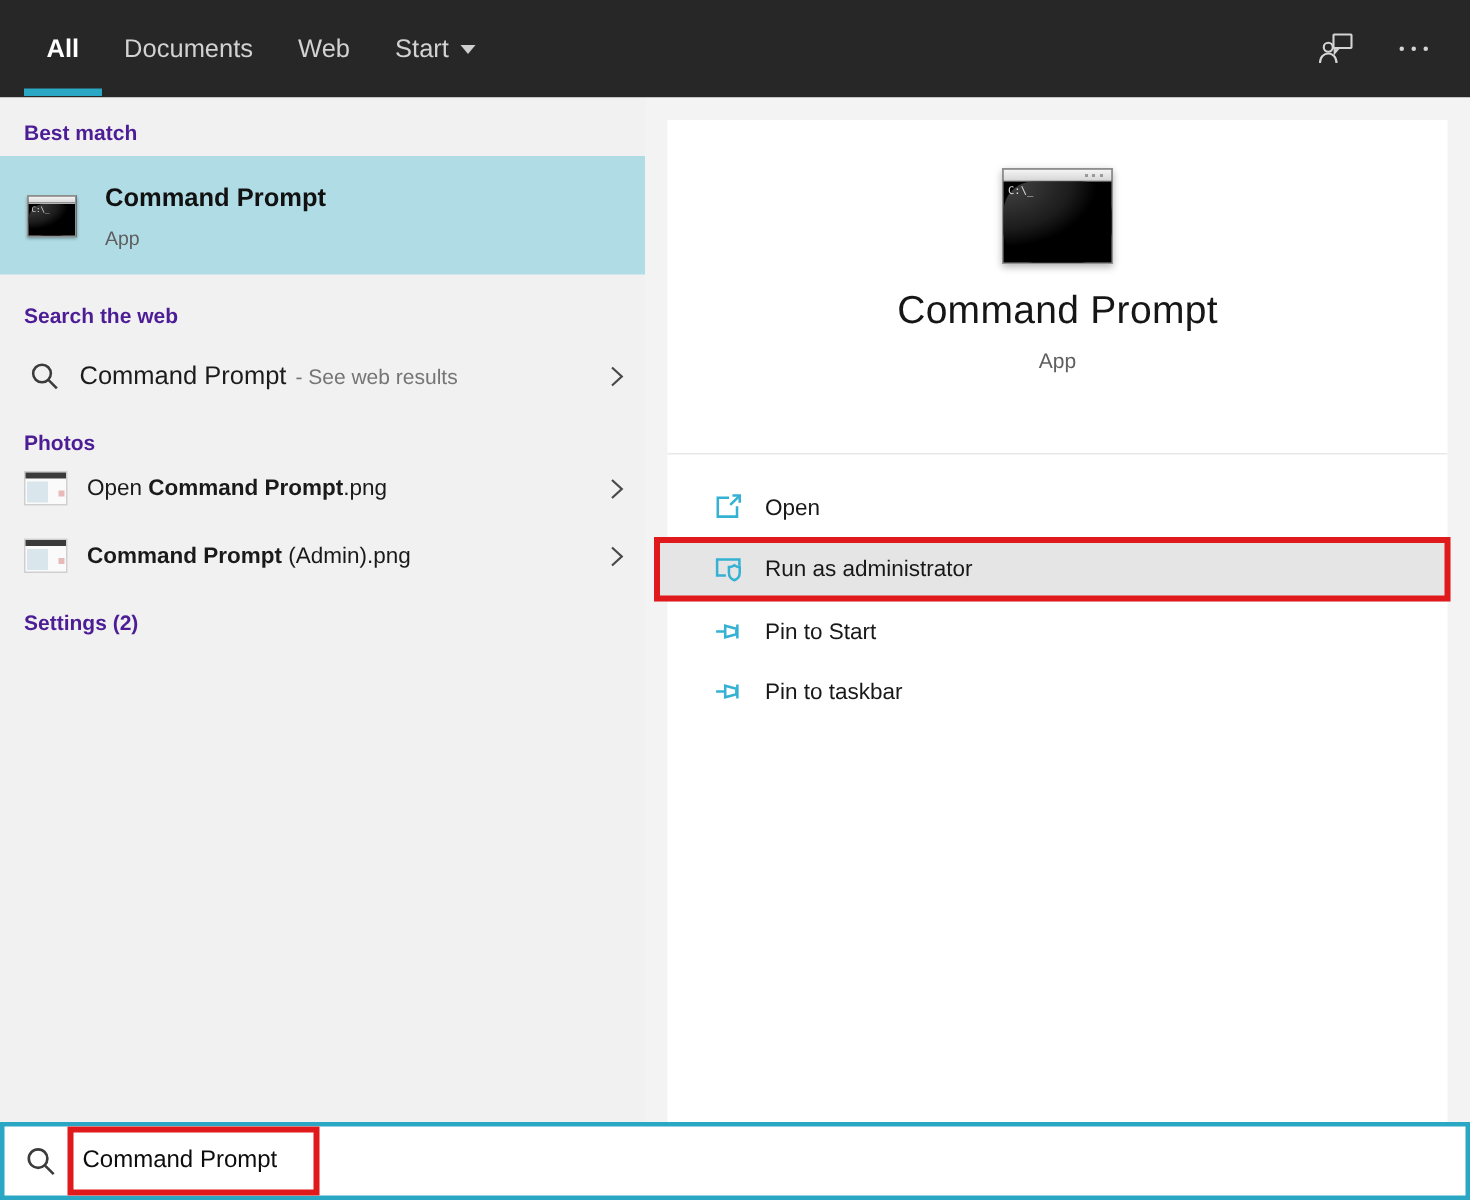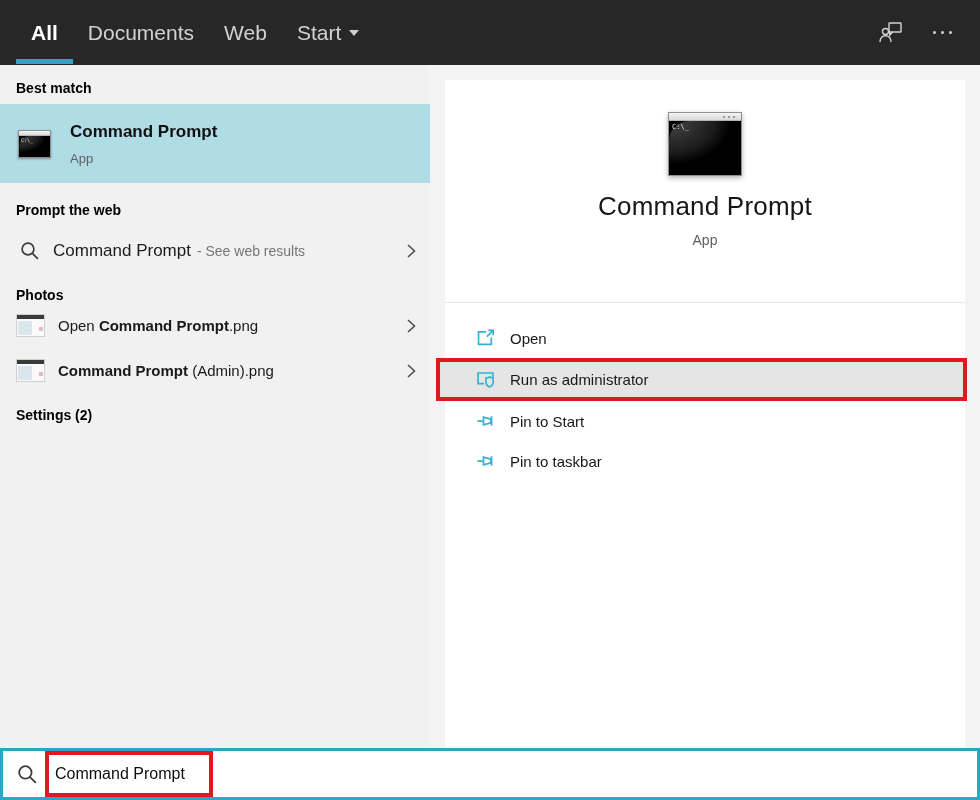--- a/index.html
+++ b/index.html
@@ -14,35 +14,35 @@
     --gray:#5f5f5f;
     --lightgray:#757575;
   }
   *{margin:0;padding:0;box-sizing:border-box;}
   html,body{width:980px;height:800px;overflow:hidden;}
   body{font-family:"Liberation Sans","DejaVu Sans",sans-serif;color:var(--ink);background:#fff;position:relative;}
 
   
   .topbar{position:absolute;top:0;left:0;width:980px;height:65px;background:var(--topbar);display:flex;align-items:center;}
   .tabs{display:flex;margin-left:16px;height:100%;}
-  .tab{position:relative;display:flex;align-items:center;padding:0 15px;font-size:21px;color:#d2d2d2;cursor:default;}
+  .tab{position:relative;display:flex;align-items:center;padding:0 15px;font-size:17px;color:#d2d2d2;cursor:default;}
   .tab.active{color:#fff;font-weight:bold;}
   .tab.active::after{content:"";position:absolute;left:0;right:0;bottom:1px;height:5px;background:var(--accent);}
   .caret-down{width:0;height:0;border-left:5px solid transparent;border-right:5px solid transparent;border-top:6px solid #cfcfcf;margin-left:8px;}
   .topbar-right{margin-left:auto;display:flex;align-items:center;gap:30px;margin-right:28px;}
   .dots{display:flex;gap:5px;align-items:center;}
   .dots i{width:3px;height:3px;border-radius:50%;background:#d4d4d4;display:block;}
 
   
   .left-panel{position:absolute;top:65px;left:0;width:430px;height:683px;background:var(--panel);}
   .right-panel{position:absolute;top:65px;left:430px;width:550px;height:683px;background:var(--rpanel);}
   .card{position:absolute;left:15px;right:15px;top:15px;bottom:0;background:#fff;}
 
   
-  .section-header{font-size:14px;font-weight:bold;color:#000000;margin-left:16px;}
+  .section-header{font-size:14px;font-weight:bold;color:#4c1d95;margin-left:16px;}
   .h-best{padding-top:15px;}
   .h-web{margin-top:19px;}
   .h-photos{margin-top:14px;}
   .h-settings{margin-top:14px;}
 
   .best-item{margin-top:8px;height:79px;background:var(--hl);display:flex;align-items:center;cursor:pointer;}
   .best-item .cmdwin{margin-left:18px;}
   .best-text{margin-left:19px;}
   .best-title{font-size:17px;font-weight:bold;color:#111;}
   .best-sub{font-size:13px;color:var(--gray);margin-top:9px;}
@@ -140,21 +140,21 @@
       <div class="body">
           <span>C:\_</span>
         </div>
     </div>
     <div class="best-text">
       <div class="best-title">Command Prompt</div>
       <div class="best-sub">App</div>
     </div>
   </div>
 
-  <div class="section-header h-web">Prompt the web</div>
+  <div class="section-header h-web">Search the web</div>
 
   <div class="row web-row">
     <svg width="20" height="20" viewBox="0 0 19 19" fill="none" stroke="#3b3b3b" stroke-width="1.6">
       <circle cx="7.6" cy="7.6" r="5.6"></circle>
         <line x1="11.8" y1="11.8" x2="17" y2="17"></line>
     </svg>
     <span class="web-text">Command Prompt</span>
     <span class="web-text web-suffix" style="margin-left:6px;">- See web results</span>
     <span class="spacer"></span>
     <svg width="9" height="16" viewBox="0 0 9 16" fill="none" stroke="#4a4a4a" stroke-width="1.5">

